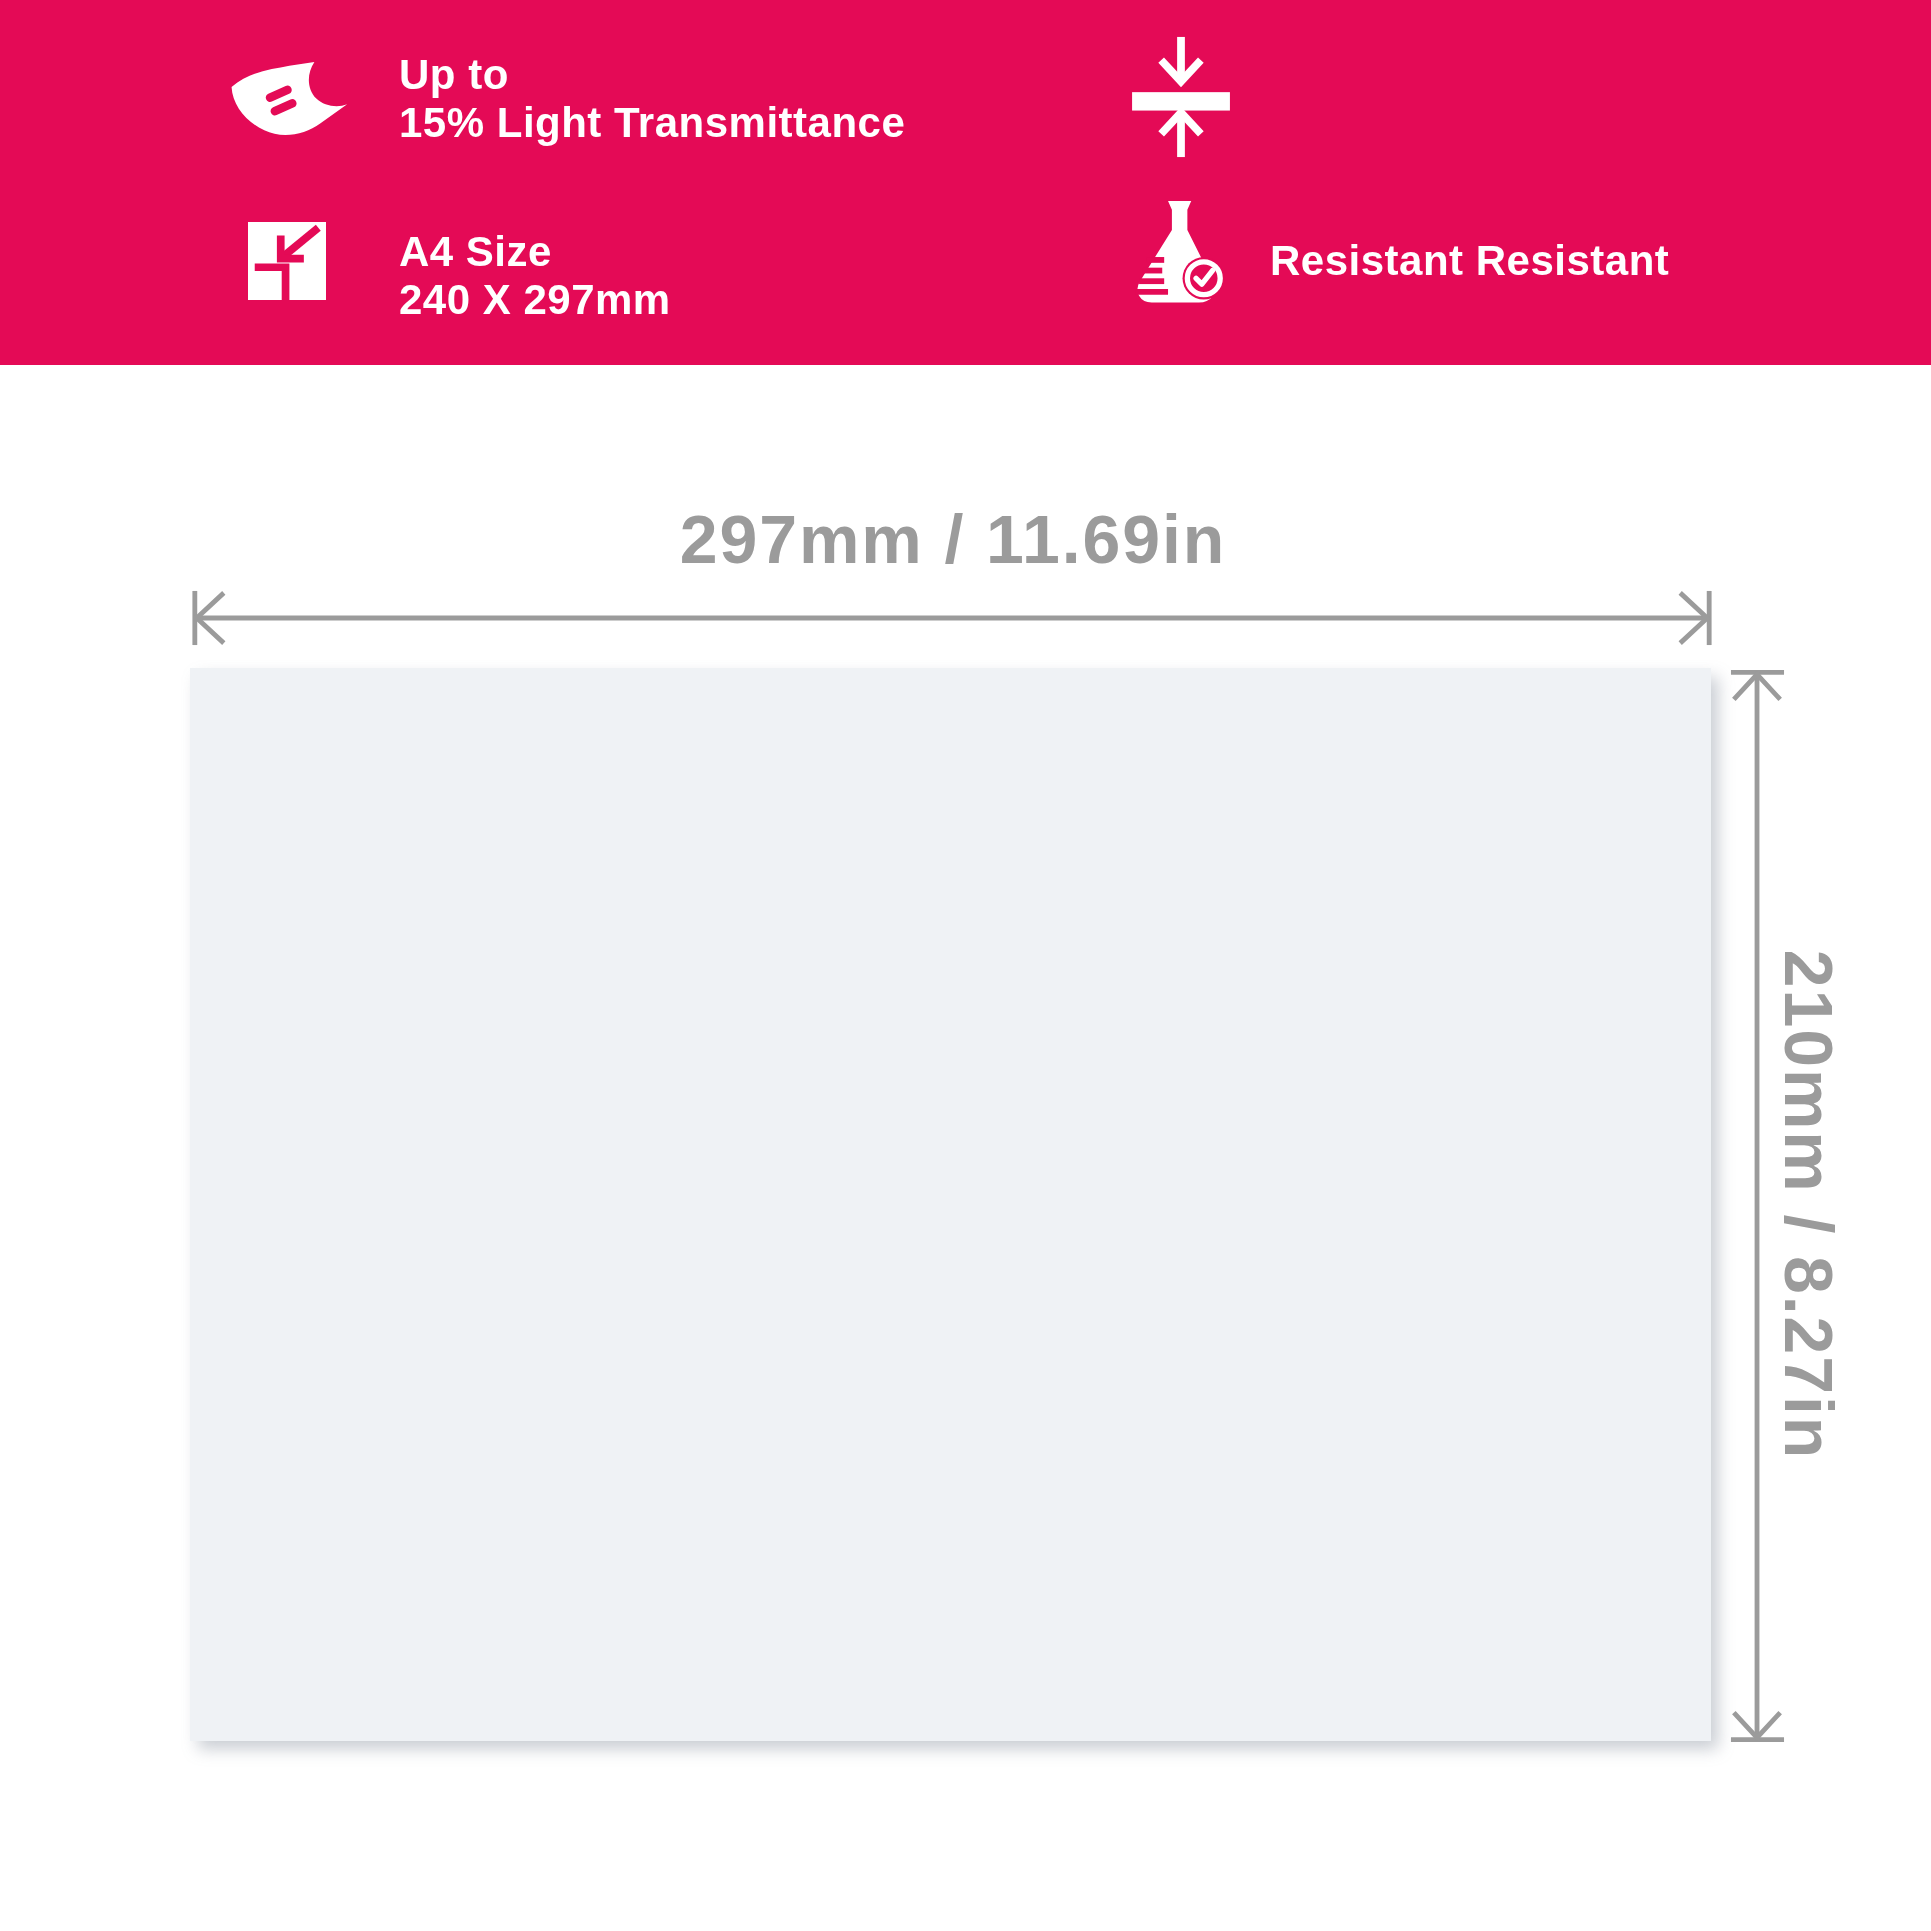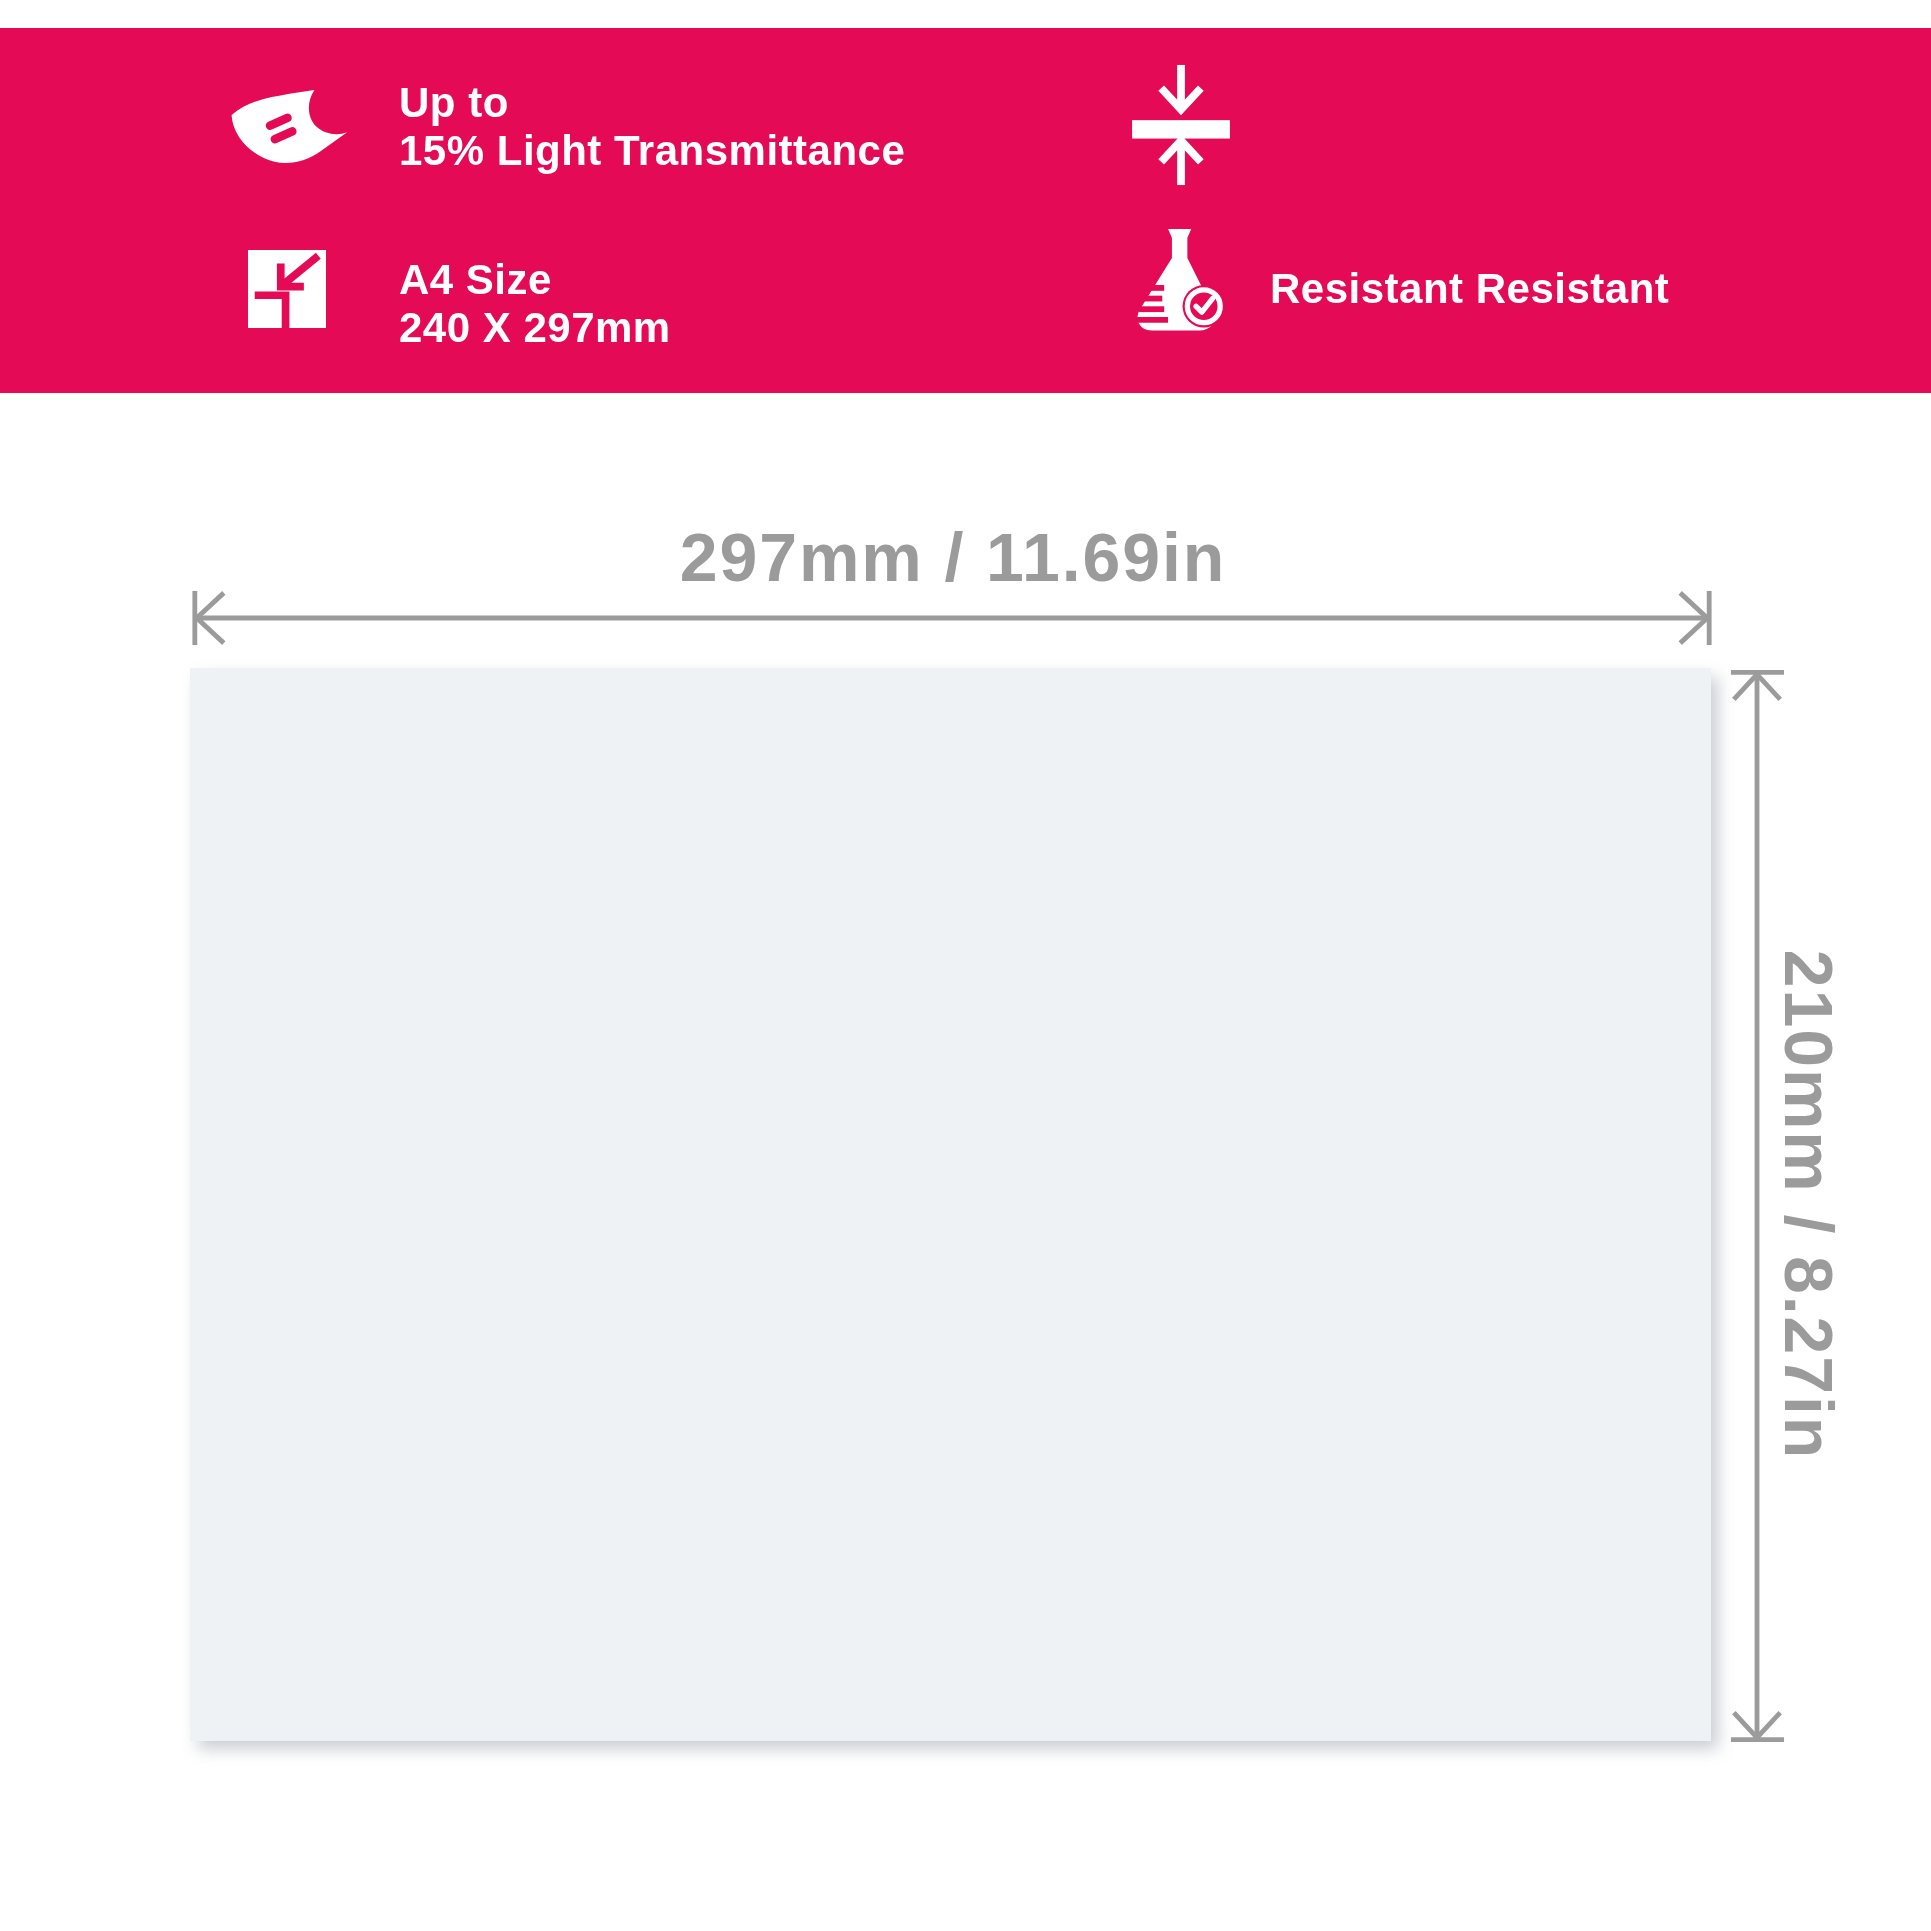--- a/index.html
+++ b/index.html
@@ -4,33 +4,32 @@
 <style>
   html,body{margin:0;padding:0;}
   body{
     width:1931px;height:1931px;position:relative;overflow:hidden;
     background:#ffffff;font-family:"Liberation Sans",sans-serif;
   }
   
   .banner{
     position:absolute;left:0;top:0;width:1931px;height:365px;
     background:#E40A56;
-    margin-top:28px;
   }
   .feature-icon{position:absolute;}
   .feature-text{
     position:absolute;color:#ffffff;font-weight:bold;font-size:42px;
     line-height:48px;letter-spacing:0.5px;white-space:nowrap;
   }
   
   .dim-label{
     position:absolute;color:#9B9B9B;font-weight:bold;font-size:68px;
     letter-spacing:1.9px;white-space:nowrap;
   }
-  #width-label{left:953px;top:518px;transform:translateX(-50%);}
+  #width-label{left:953px;top:500px;transform:translateX(-50%);}
   #height-label{left:1809px;top:1205px;transform:translate(-50%,-50%) rotate(90deg);}
   .sheet{
     position:absolute;left:190px;top:668px;width:1521px;height:1073px;
     background:#EFF2F5;
     box-shadow:7.7px 8.7px 15.4px rgba(120,130,145,0.40);
   }
   .arrow-svg{position:absolute;}
   svg{display:block;}
 </style>
 </head>

